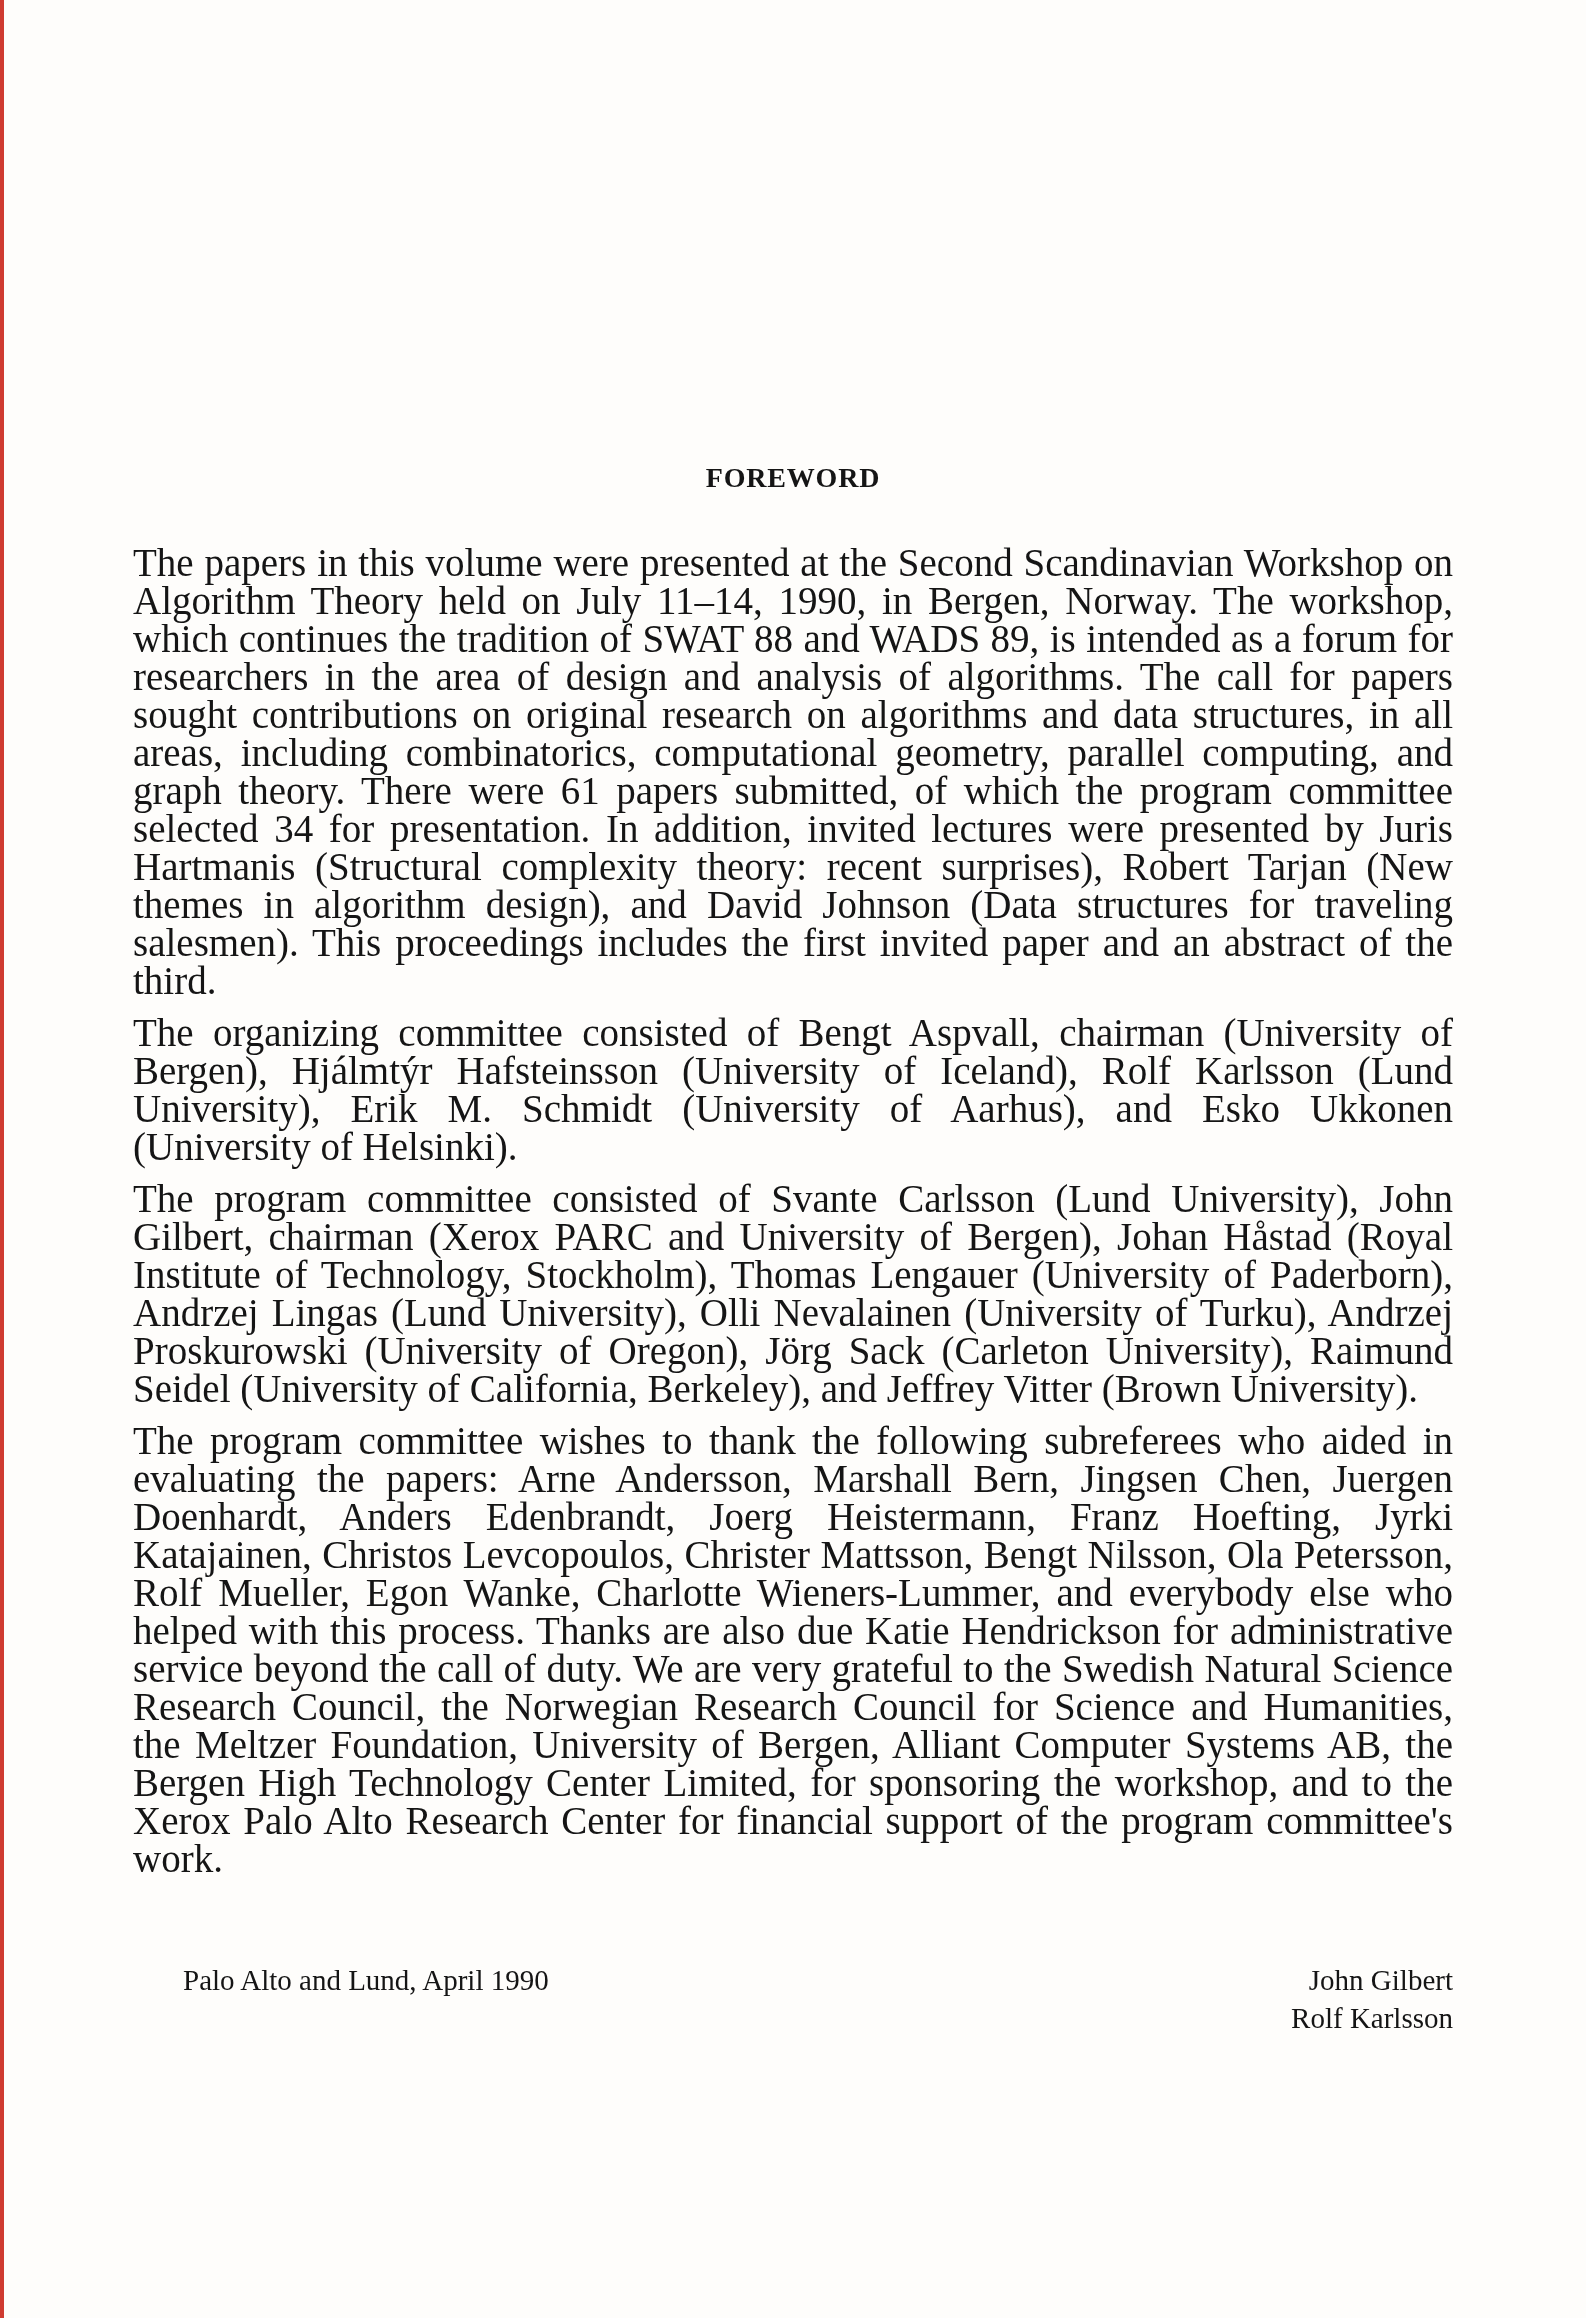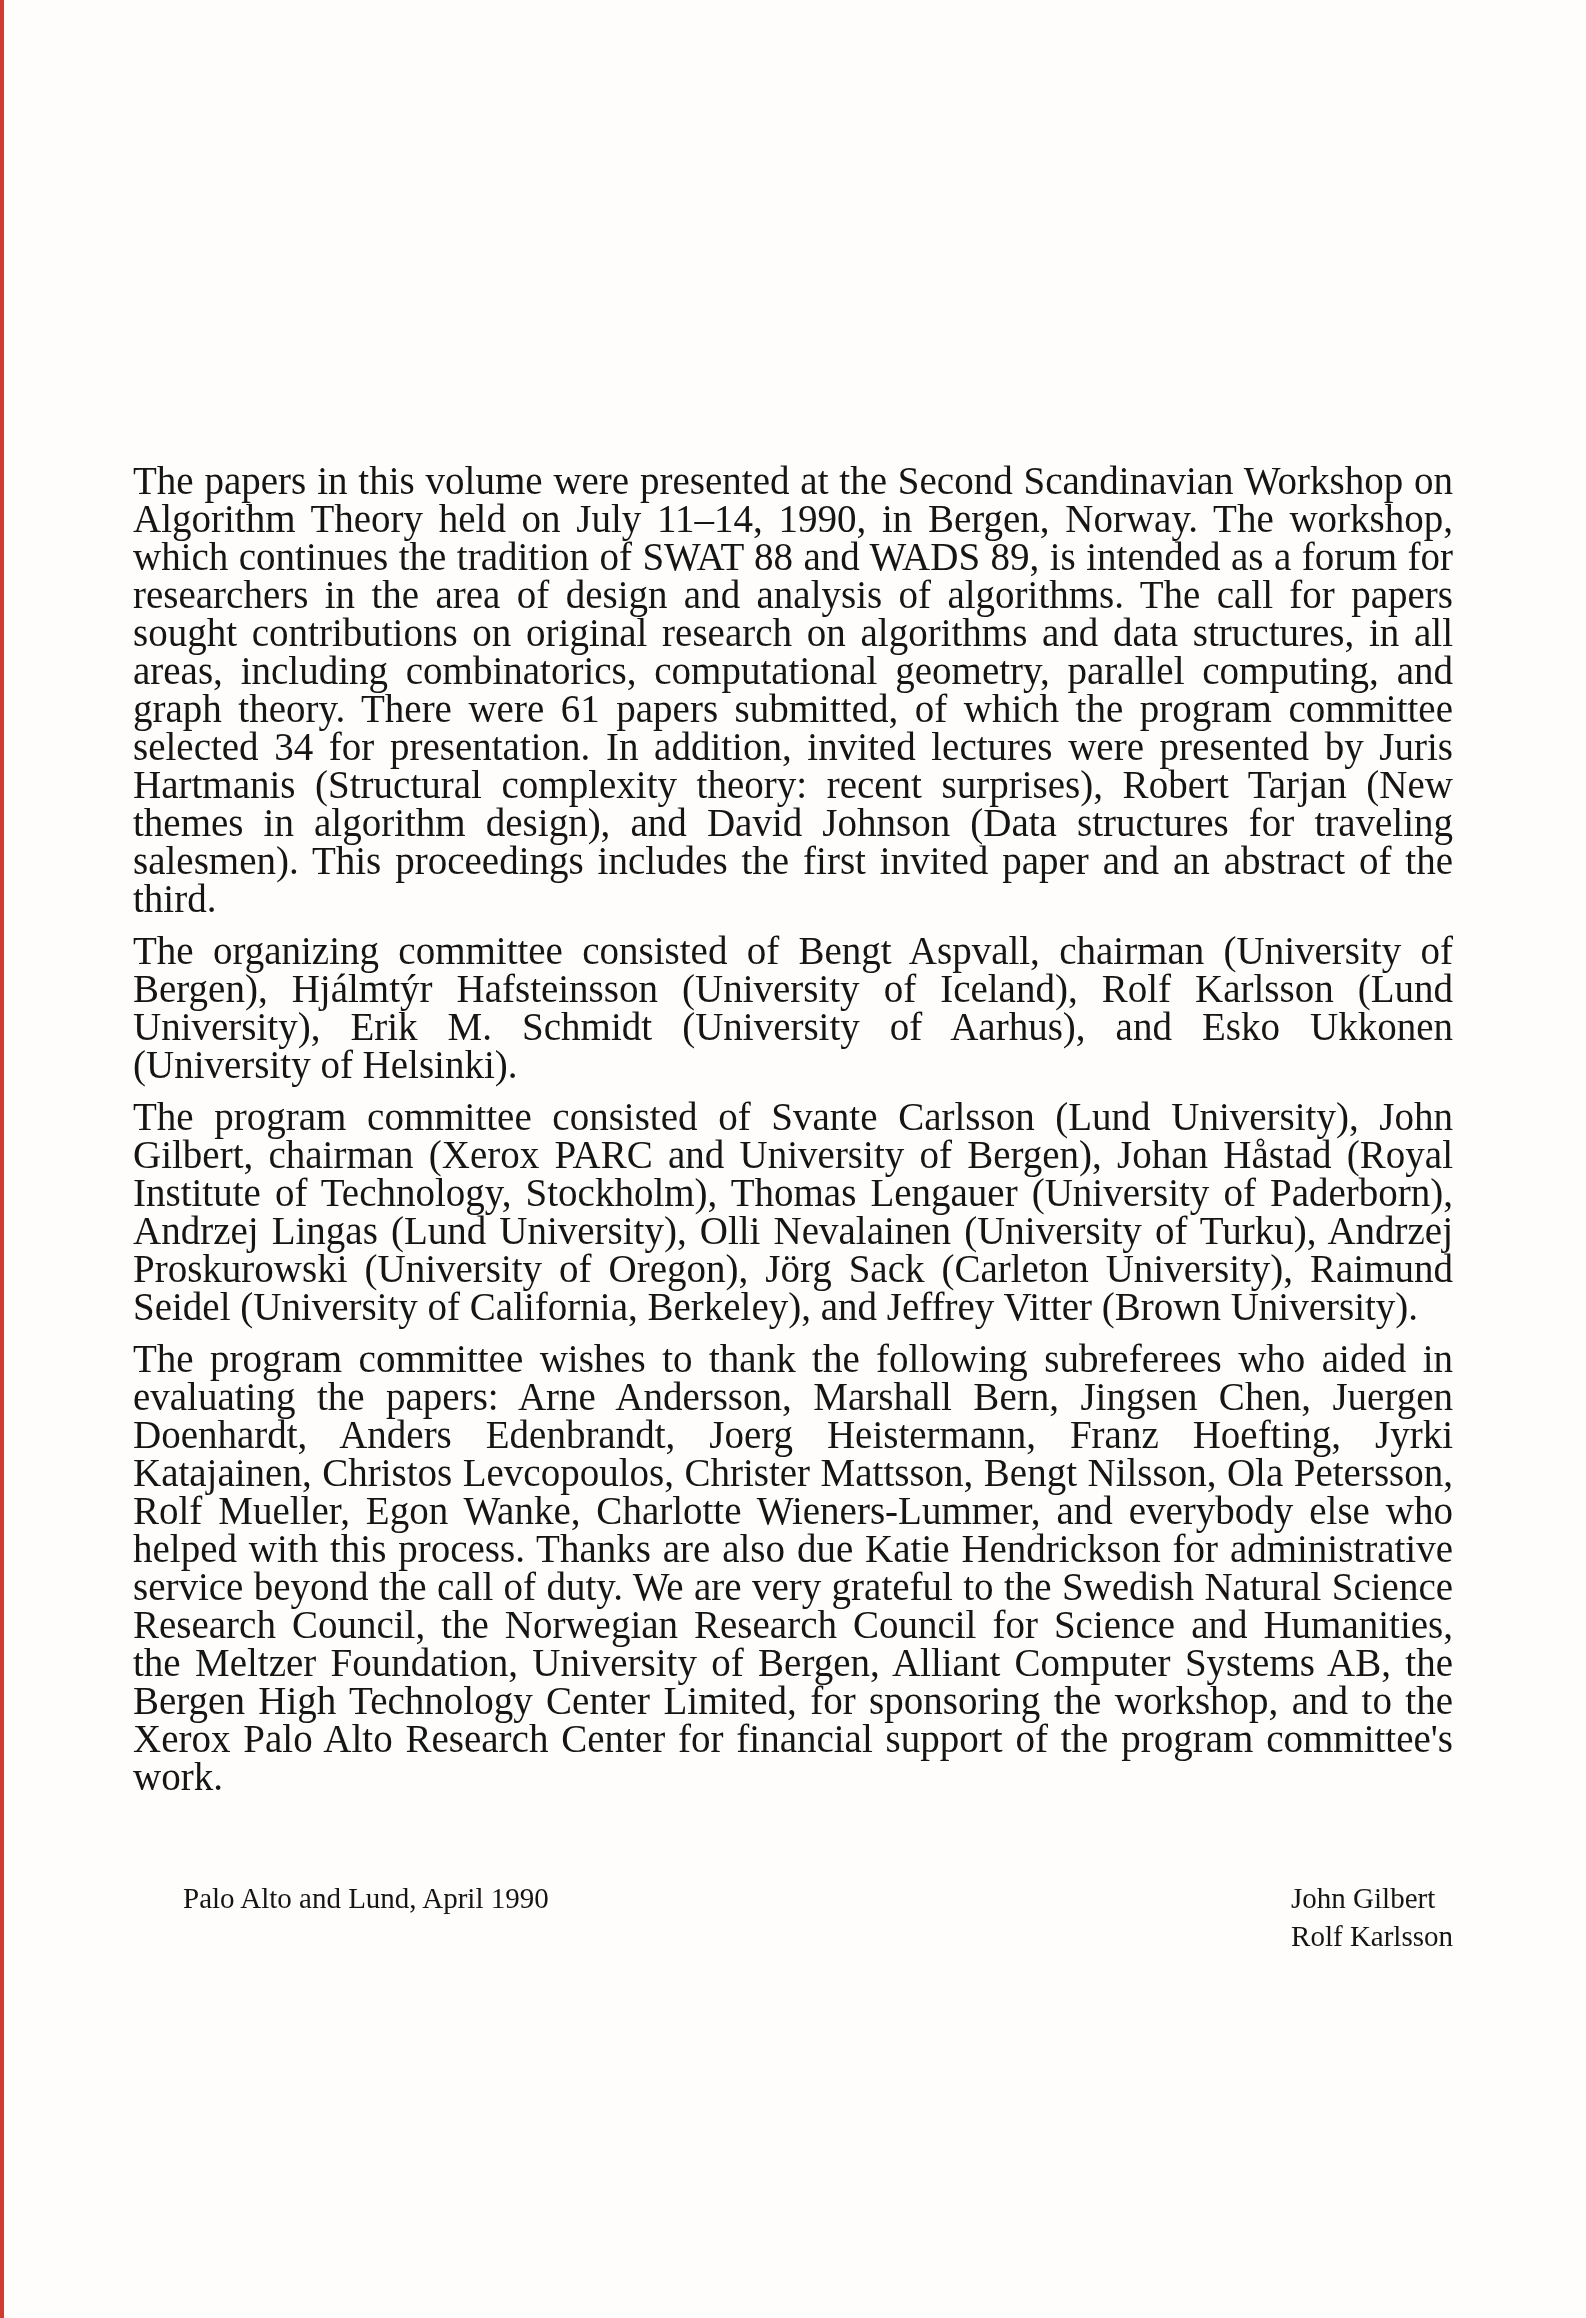--- a/index.html
+++ b/index.html
@@ -63,36 +63,37 @@
     line-height: 38px;
   }
 
   .dateline {
     padding-left: 50px;
     white-space: nowrap;
     text-align: right;
   }
 
   .signatures {
-    text-align: left;
+    text-align: right;
   }
 
   .signature-line {
     white-space: nowrap;
   }
 </style>
 </head>
 <body>
 
 <div class="page">
 
   <div class="scan-edge"></div>
 
   <div class="content">
 
+    <h1 class="title">FOREWORD</h1>
 
     <p class="body-para">The papers in this volume were presented at the Second Scandinavian Workshop on Algorithm Theory held on July 11–14, 1990, in Bergen, Norway. The workshop, which continues the tradition of SWAT 88 and WADS 89, is intended as a forum for researchers in the area of design and analysis of algorithms. The call for papers sought contributions on original research on algorithms and data structures, in all areas, including combinatorics, computational geometry, parallel computing, and graph theory. There were 61 papers submitted, of which the program committee selected 34 for presentation. In addition, invited lectures were presented by Juris Hartmanis (Structural complexity theory: recent surprises), Robert Tarjan (New themes in algorithm design), and David Johnson (Data structures for traveling salesmen). This proceedings includes the first invited paper and an abstract of the third.</p>
 
     <p class="body-para">The organizing committee consisted of Bengt Aspvall, chairman (University of Bergen), Hjálmtýr Hafsteinsson (University of Iceland), Rolf Karlsson (Lund University), Erik M. Schmidt (University of Aarhus), and Esko Ukkonen (University of Helsinki).</p>
 
     <p class="body-para">The program committee consisted of Svante Carlsson (Lund University), John Gilbert, chairman (Xerox PARC and University of Bergen), Johan Håstad (Royal Institute of Technology, Stockholm), Thomas Lengauer (University of Paderborn), Andrzej Lingas (Lund University), Olli Nevalainen (University of Turku), Andrzej Proskurowski (University of Oregon), Jörg Sack (Carleton University), Raimund Seidel (University of California, Berkeley), and Jeffrey Vitter (Brown University).</p>
 
     <p class="body-para">The program committee wishes to thank the following subreferees who aided in evaluating the papers: Arne Andersson, Marshall Bern, Jingsen Chen, Juergen Doenhardt, Anders Edenbrandt, Joerg Heistermann, Franz Hoefting, Jyrki Katajainen, Christos Levcopoulos, Christer Mattsson, Bengt Nilsson, Ola Petersson, Rolf Mueller, Egon Wanke, Charlotte Wieners-Lummer, and everybody else who helped with this process. Thanks are also due Katie Hendrickson for administrative service beyond the call of duty. We are very grateful to the Swedish Natural Science Research Council, the Norwegian Research Council for Science and Humanities, the Meltzer Foundation, University of Bergen, Alliant Computer Systems AB, the Bergen High Technology Center Limited, for sponsoring the workshop, and to the Xerox Palo Alto Research Center for financial support of the program committee's work.</p>
 
     <div class="footer">

